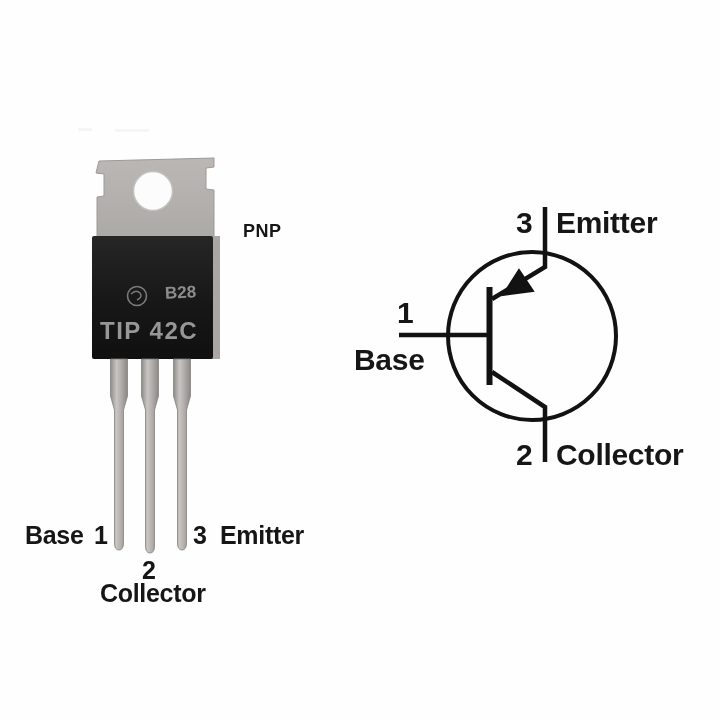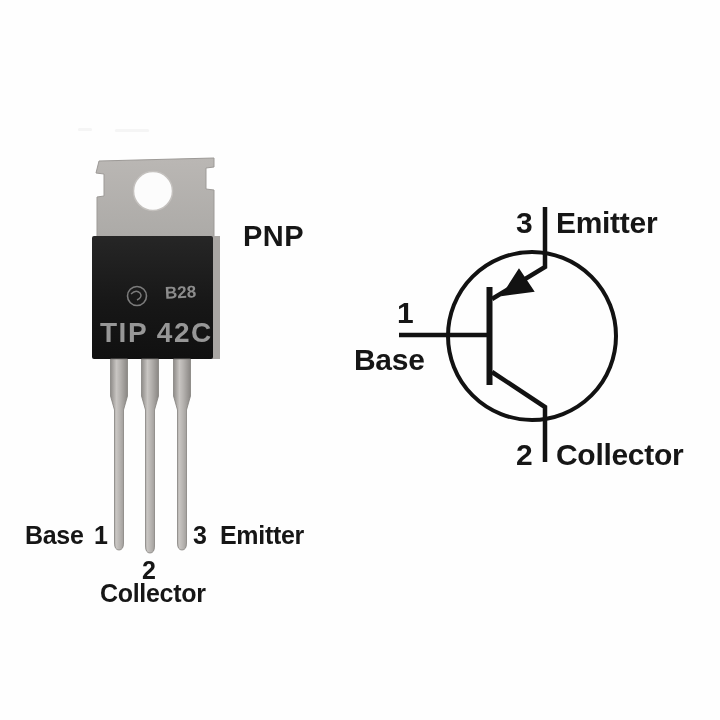--- a/index.html
+++ b/index.html
@@ -25,35 +25,35 @@
   .lbl {
     position: absolute;
     z-index: 2;
     line-height: 1;
     white-space: nowrap;
     font-weight: 700;
     color: #161616;
   }
   .pkg-lbl { font-size: 25px; letter-spacing: -0.3px; }
   .sch-lbl { font-size: 30px; letter-spacing: -0.3px; }
-  .type-lbl { font-size: 29px; letter-spacing: 0.5px; }
+  .type-lbl { font-size: 18px; letter-spacing: 0.5px; }
   .marking {
     position: absolute;
     z-index: 2;
     line-height: 1;
     white-space: nowrap;
   }
   .mark-lot {
     font-size: 17px;
     font-weight: 600;
     color: #8c8c8c;
     transform: rotate(-3deg);
   }
   .mark-part {
-    font-size: 28px;
+    font-size: 24px;
     font-weight: 700;
     color: #979797;
     letter-spacing: 1.5px;
   }
   .smudge {
     position: absolute;
     z-index: 1;
     background: #ececec;
     border-radius: 2px;
   }

